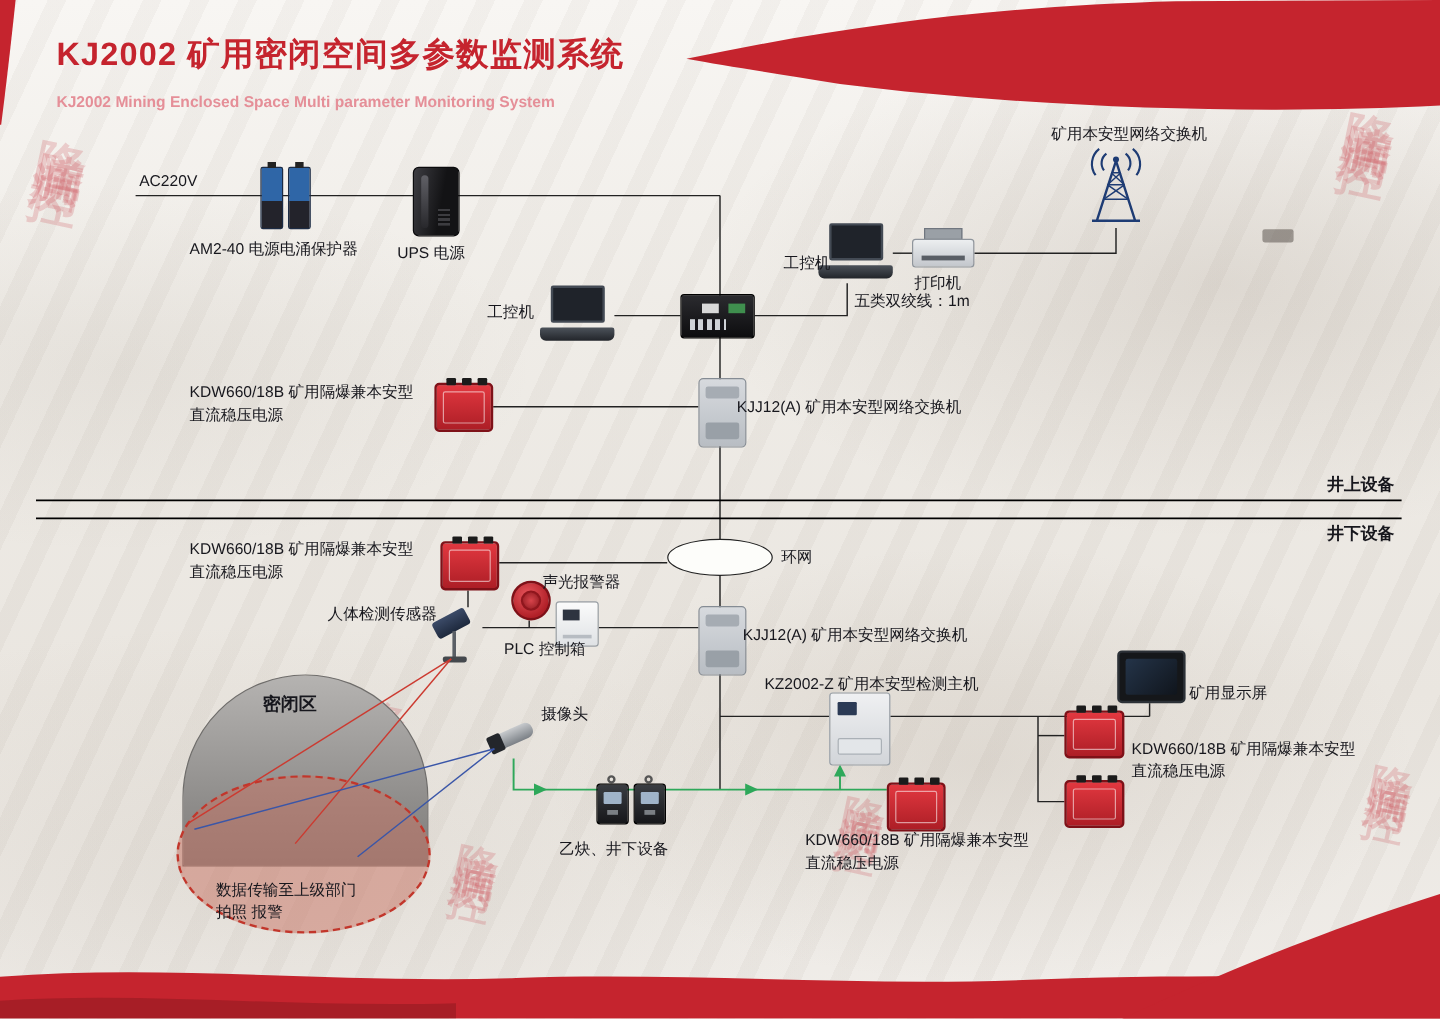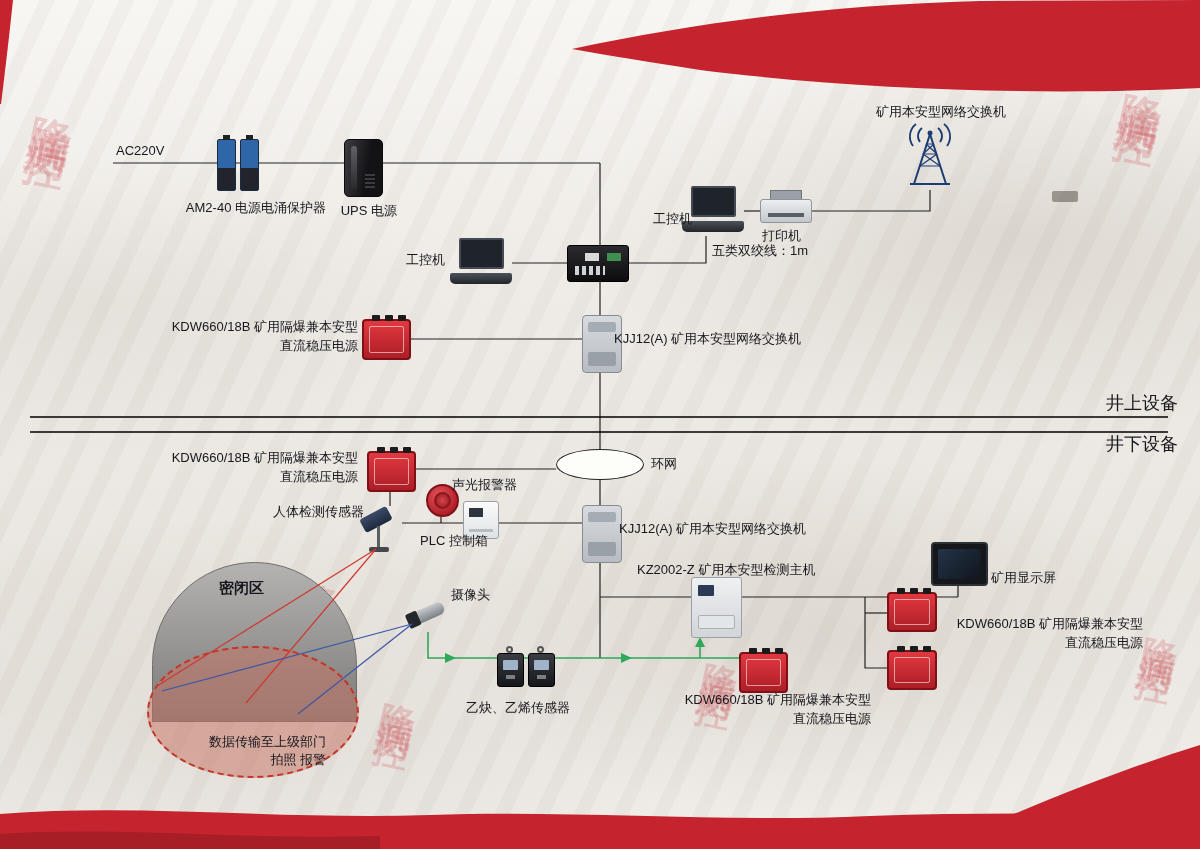--- a/index.html
+++ b/index.html
@@ -28,22 +28,22 @@
   .subtitle{margin-top:14px;font-size:13px;font-weight:600;color:#e58f98}
 
   
   .svg-abs{position:absolute;left:0;top:0}
   .swooshes{z-index:1}
   .lines-under{z-index:3}
   .lines-over{z-index:5}
 
   
   .lbl{position:absolute;z-index:6;font-size:13px;color:#17171d;white-space:nowrap;line-height:15px}
-  .lbl.c{text-align:right;white-space:normal}
-  .lbl.b{font-weight:400;font-size:18px}
+  .lbl.c{text-align:left;white-space:normal}
+  .lbl.b{font-weight:700;font-size:14px}
   .lbl.big{font-weight:700;font-size:15px}
 
   
   .dev{position:absolute;z-index:4}
   .surge{left:217px;top:139px;width:42px;height:52px;display:flex;gap:4px}
   .surge .mod{flex:1;position:relative;border:1px solid #1c2b44;border-radius:2px;
      background:linear-gradient(#2f66a7 0 55%,#23232b 55% 100%)}
   .surge .mod::before{content:"";position:absolute;top:-5px;left:28%;width:44%;height:5px;background:#222}
 
   .ups{left:344px;top:139px;width:39px;height:58px;border-radius:5px;border:1px solid #0b0b0d;
@@ -144,20 +144,24 @@
     <path d="M0,834 C120,826 240,840 380,836 L380,849 L0,849 Z" fill="rgba(80,10,15,.25)"></path>
   </svg>
 
   <div class="wm" style="left:30px;top:85px">隆腾测控</div>
   <div class="wm" style="left:1120px;top:62px">隆腾测控</div>
   <div class="wm" style="left:300px;top:556px;font-size:36px">隆腾测控</div>
   <div class="wm" style="left:378px;top:676px;font-size:36px">隆腾测控</div>
   <div class="wm" style="left:700px;top:636px;font-size:36px">隆腾测控</div>
   <div class="wm" style="left:1140px;top:610px;font-size:36px">隆腾测控</div>
 
+  <div class="hdr">
+    <div class="title">KJ2002 矿用密闭空间多参数监测系统</div>
+    <div class="subtitle">KJ2002 Mining Enclosed Space Multi parameter Monitoring System</div>
+  </div>
 
   <svg class="svg-abs lines-under" width="1200" height="849" viewBox="0 0 1200 849">
     <g stroke="#222" stroke-width="1.2" fill="none">
       <line x1="113" y1="163" x2="600" y2="163"></line>
       <line x1="600" y1="163" x2="600" y2="658"></line>
       <line x1="512" y1="263" x2="567" y2="263"></line>
       <polyline points="629,263 706,263 706,236"></polyline>
       <line x1="744" y1="211" x2="760" y2="211"></line>
       <polyline points="812,211 930,211 930,190"></polyline>
       <line x1="411" y1="339" x2="582" y2="339"></line>
@@ -303,20 +307,20 @@
   <div class="lbl" style="left:651px;top:456px">环网</div>
   <div class="lbl" style="left:452px;top:477px">声光报警器</div>
   <div class="lbl" style="left:273px;top:504px">人体检测传感器</div>
   <div class="lbl" style="left:420px;top:533px">PLC 控制箱</div>
   <div class="lbl" style="left:619px;top:521px">KJJ12(A) 矿用本安型网络交换机</div>
   <div class="lbl" style="left:637px;top:562px">KZ2002-Z 矿用本安型检测主机</div>
   <div class="lbl" style="left:991px;top:570px">矿用显示屏</div>
   <div class="lbl c" style="left:943px;top:616px;width:200px">KDW660/18B 矿用隔爆兼本安型</div>
   <div class="lbl c" style="left:943px;top:635px;width:200px">直流稳压电源</div>
   <div class="lbl" style="left:451px;top:587px">摄像头</div>
-  <div class="lbl" style="left:466px;top:700px">乙炔、乙烯传感器</div>
+  <div class="lbl" style="left:466px;top:700px">乙炔、井下设备</div>
   <div class="lbl c" style="left:671px;top:692px;width:200px">KDW660/18B 矿用隔爆兼本安型</div>
   <div class="lbl c" style="left:671px;top:711px;width:200px">直流稳压电源</div>
   <div class="lbl big" style="left:219px;top:580px">密闭区</div>
   <div class="lbl c" style="left:180px;top:734px;width:146px">数据传输至上级部门</div>
   <div class="lbl c" style="left:180px;top:752px;width:146px">拍照 报警</div>
 
 </div>
 
 </body></html>

